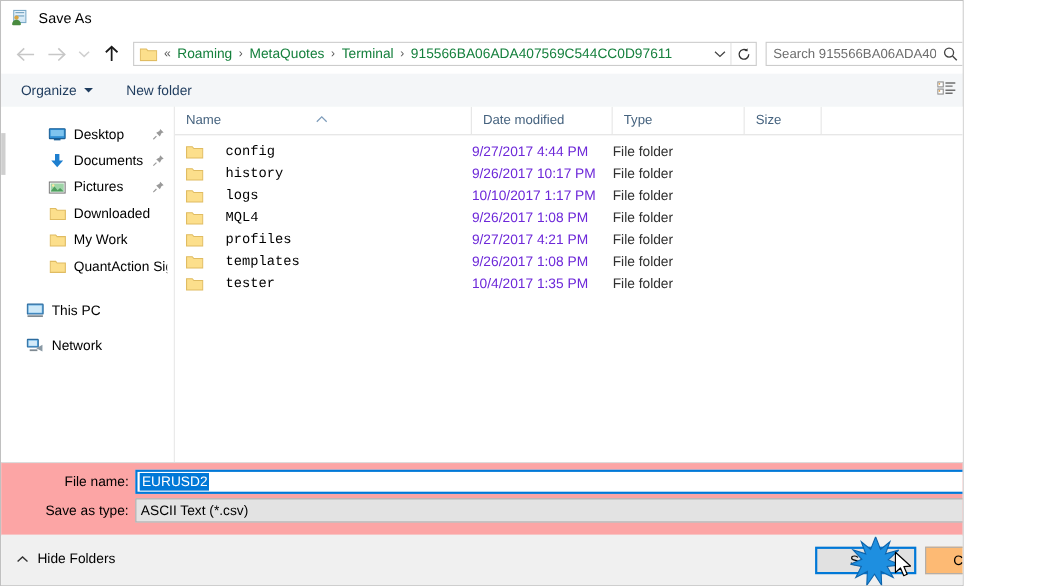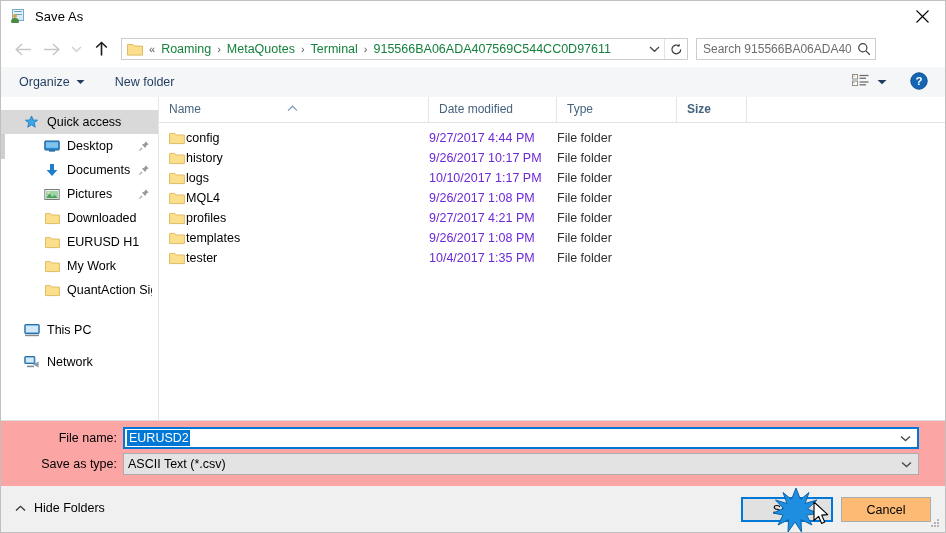--- a/index.html
+++ b/index.html
@@ -11,21 +11,21 @@
     width: 946px;
     height: 533px;
     overflow: hidden;
     font-family: "Liberation Sans", sans-serif;
     font-size: 12px;
     color: #000000;
     -webkit-font-smoothing: antialiased;
   }
   .dialog {
     position: relative;
-    width: 946px;
+    width: 876px;
     height: 533px;
     box-sizing: border-box;
     border: 1px solid #c0c0c0;
     background: #ffffff;
     overflow: hidden;
     padding-left: 29px;
   }
 
   
   .titlebar {
@@ -288,21 +288,21 @@
     padding-left: 10px;
     box-sizing: border-box;
     border-right: 1px solid #e5e5e5;
     position: relative;
     overflow: hidden;
     white-space: nowrap;
   }
   .col.name { width: 270px; }
   .col.date { width: 128px; }
   .col.type { width: 120px; }
-  .col.size { width: 70px; font-weight: bold; }
+  .col.size { width: 70px; }
   .col.filler { flex: 1 1 auto; border-right: 0; }
   .sort-arrow {
     position: absolute;
     left: 128px; top: -1px;
     width: 10px; height: 7px;
   }
   .row {
     height: 20px;
     display: flex;
     align-items: center;
@@ -313,21 +313,21 @@
     box-sizing: border-box;
     overflow: hidden;
     white-space: nowrap;
   }
   .cell.name {
     width: 270px;
     display: flex;
     align-items: center;
     padding-left: 10px;
   }
-  .cell.name .fname { margin-left: 1px; }
+  .cell.name .fname { margin-left: 20px; font-family: Liberation Mono, monospace; }
   .cell.date { width: 128px; color: #6d28d9; }
   .cell.type { width: 120px; color: #303030; }
   .cell.size { width: 70px; }
   .rows-wrap { padding-top: 5px; }
 
   
   .form-area {
     position: absolute;
     left: 0; top: 419px;
     width: 944px; height: 66px;
@@ -579,28 +579,20 @@
         </span>
       </div>
     </div>
   </div>
 
   <div class="content">
 
     <div class="nav-pane">
       <div class="nav-scroll-hint"></div>
 
-      <div class="nav-item lvl0 selected">
-        <span class="ni-icon">
-          <svg width="16" height="15" viewBox="0 0 16 15">
-            <path d="M7.5 1 L9.2 5 L13.5 5.2 L10.2 8 L11.3 12.2 L7.5 9.8 L3.7 12.2 L4.8 8 L1.5 5.2 L5.8 5 z" fill="#3ba7e8" stroke="#1c74b8" stroke-width="0.8"></path>
-          </svg>
-        </span>
-        <span class="ni-label">Quick access</span>
-      </div>
 
       <div class="nav-item lvl1">
         <span class="ni-icon">
           <svg width="16" height="14" viewBox="0 0 16 14">
             <rect x="0.8" y="2" width="14.4" height="9" rx="0.6" fill="#2f8fd4" stroke="#1a5f96" stroke-width="1"></rect>
             <rect x="2" y="3.2" width="12" height="5.6" fill="#7ec4ef"></rect>
             <rect x="5" y="11.2" width="6" height="1.4" fill="#1a5f96"></rect>
           </svg>
         </span>
         <span class="ni-label">Desktop</span>
@@ -647,28 +639,20 @@
 
       <div class="nav-item lvl1">
         <span class="ni-icon">
           <svg width="15" height="13" viewBox="0 0 15 13">
             <path d="M0.6 1.6 h5 l1.3 1.5 H14.4 V11.6 H0.6 z" fill="#fcdf8c" stroke="#e0bc62" stroke-width="1"></path>
           </svg>
         </span>
         <span class="ni-label">Downloaded</span>
       </div>
 
-      <div class="nav-item lvl1">
-        <span class="ni-icon">
-          <svg width="15" height="13" viewBox="0 0 15 13">
-            <path d="M0.6 1.6 h5 l1.3 1.5 H14.4 V11.6 H0.6 z" fill="#fcdf8c" stroke="#e0bc62" stroke-width="1"></path>
-          </svg>
-        </span>
-        <span class="ni-label">EURUSD H1</span>
-      </div>
 
       <div class="nav-item lvl1">
         <span class="ni-icon">
           <svg width="15" height="13" viewBox="0 0 15 13">
             <path d="M0.6 1.6 h5 l1.3 1.5 H14.4 V11.6 H0.6 z" fill="#fcdf8c" stroke="#e0bc62" stroke-width="1"></path>
           </svg>
         </span>
         <span class="ni-label">My Work</span>
       </div>
 

